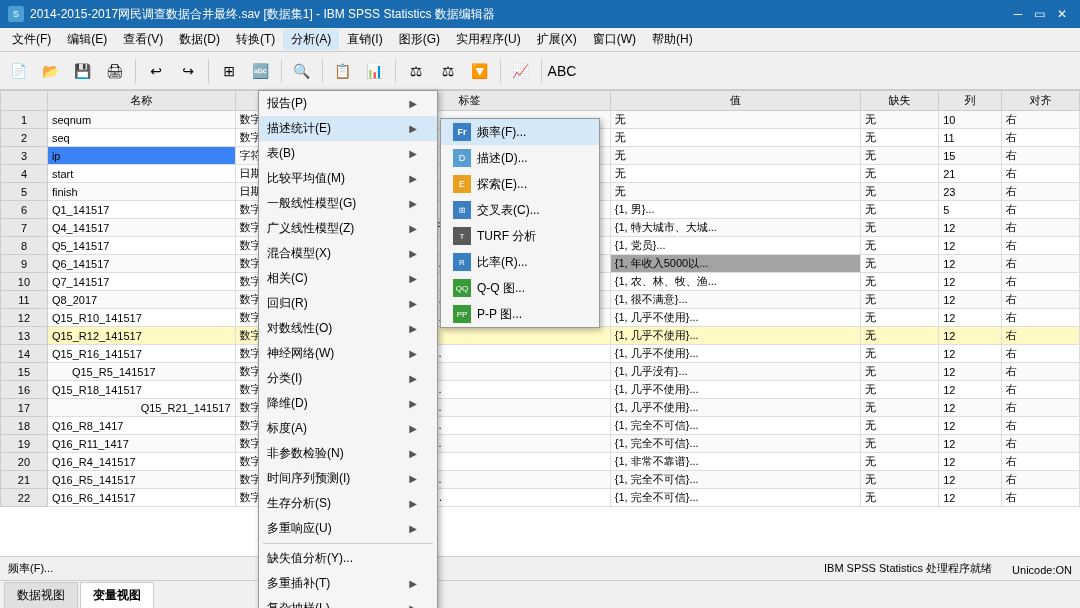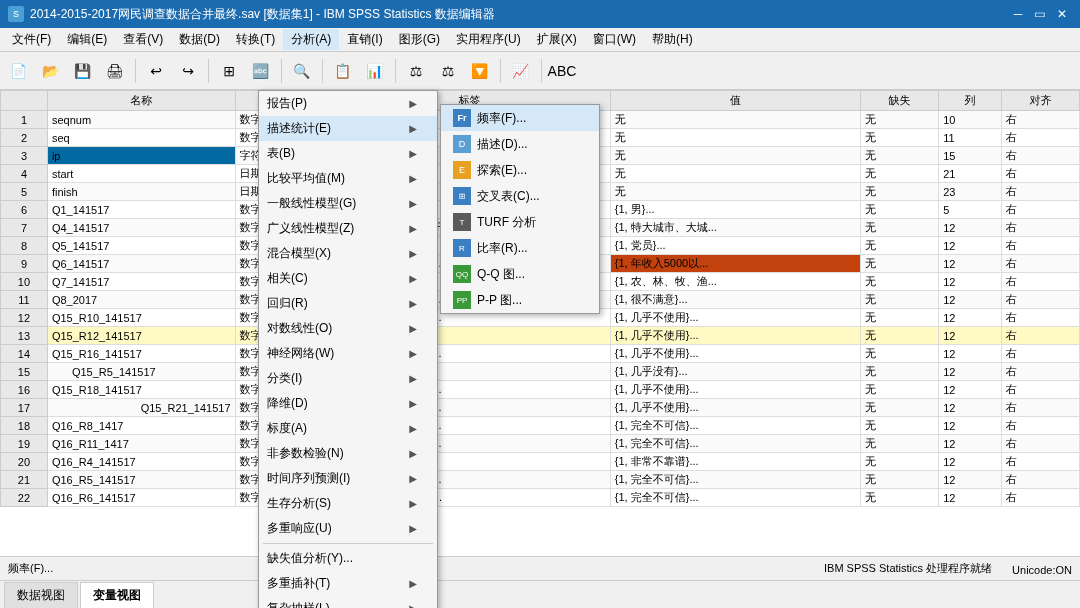--- a/index.html
+++ b/index.html
@@ -299,21 +299,21 @@
               <td>seq</td>
               <td>数字</td>
               <td>序列号</td>
               <td>无</td>
               <td>无</td>
               <td>11</td>
               <td>右</td>
             </tr>
             <tr>
               <td class="row-num">3</td>
-              <td style="background: #0369a1;">ip</td>
+              <td style="background: #3b82f6;">ip</td>
               <td style="background: rgb(250, 250, 250);">字符串</td>
               <td style="background: rgb(250, 250, 250);">IP地址</td>
               <td style="background: rgb(250, 250, 250);">无</td>
               <td style="background: rgb(250, 250, 250);">无</td>
               <td style="background: rgb(250, 250, 250);">15</td>
               <td style="background: rgb(250, 250, 250);">右</td>
             </tr>
             <tr>
               <td class="row-num">4</td>
               <td>start</td>
@@ -362,21 +362,21 @@
               <td>{1, 党员}...</td>
               <td>无</td>
               <td>12</td>
               <td>右</td>
             </tr>
             <tr>
               <td class="row-num">9</td>
               <td style="background: rgb(250, 250, 250);">Q6_141517</td>
               <td style="background: rgb(250, 250, 250);">数字</td>
               <td style="background: rgb(250, 250, 250);">您家庭的平均年收入...</td>
-              <td style="background: #c2410c;">{1, 年收入5000以...</td>
+              <td style="background: #a3a3a3;">{1, 年收入5000以...</td>
               <td style="background: rgb(250, 250, 250);">无</td>
               <td style="background: rgb(250, 250, 250);">12</td>
               <td style="background: rgb(250, 250, 250);">右</td>
             </tr>
             <tr>
               <td class="row-num">10</td>
               <td>Q7_141517</td>
               <td>数字</td>
               <td>您的职业</td>
               <td>{1, 农、林、牧、渔...</td>
@@ -592,21 +592,21 @@
           <span>多重插补(T)</span>
           <span class="arrow">▶</span>
         </div>
       <div class="menu-entry">
           <span>复杂抽样(L)</span>
           <span class="arrow">▶</span>
         </div>
 
     </div>
 
-    <div class="submenu" style="top: 14px; left: 440px;">
+    <div class="submenu" style="top: 28px; left: 440px;">
       <div class="menu-entry active">
         <div class="menu-icon-box" style="background:#3a7fc1; color:white; font-size:9px; font-weight:bold;">Fr</div>
         <span>频率(F)...</span>
       </div>
       <div class="menu-entry">
         <div class="menu-icon-box" style="background:#5a9fd4; color:white; font-size:9px;">D</div>
         <span>描述(D)...</span>
       </div>
       <div class="menu-entry">
         <div class="menu-icon-box" style="background:#e8a020; color:white; font-size:9px;">E</div>

